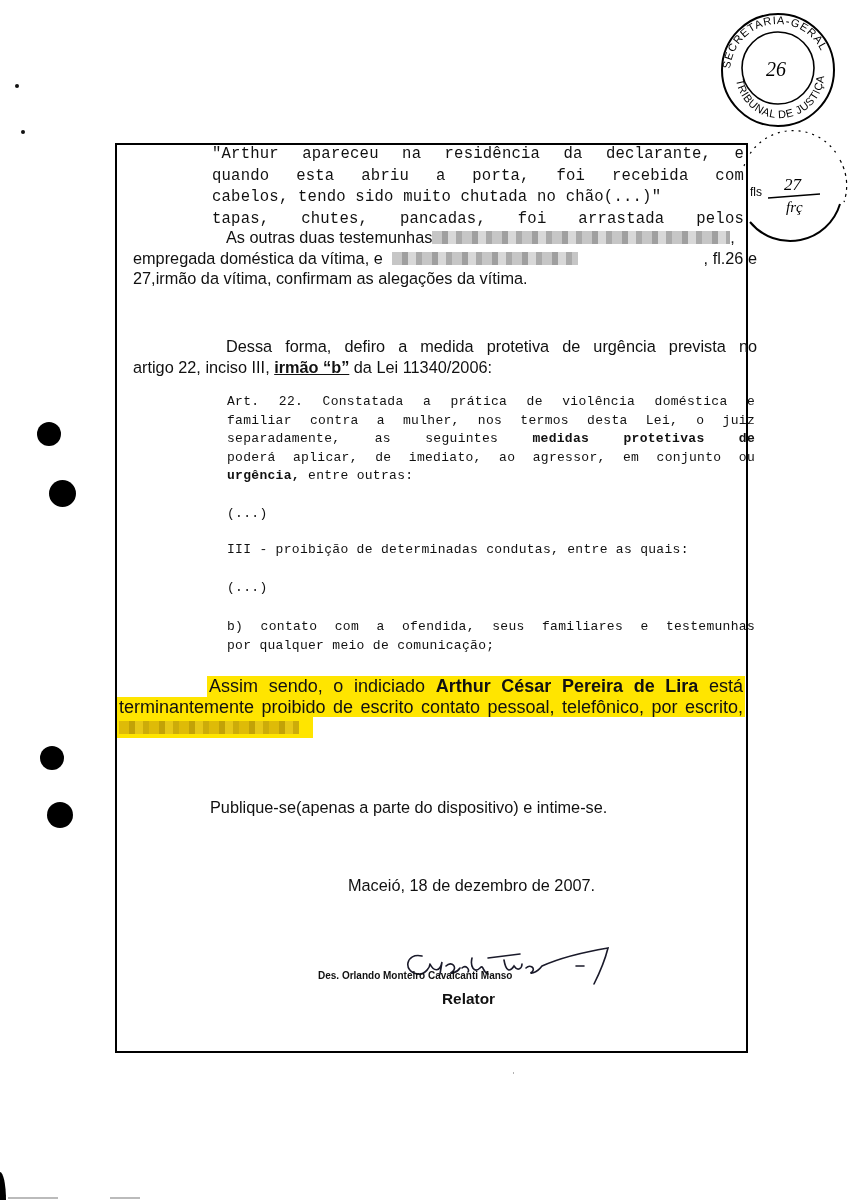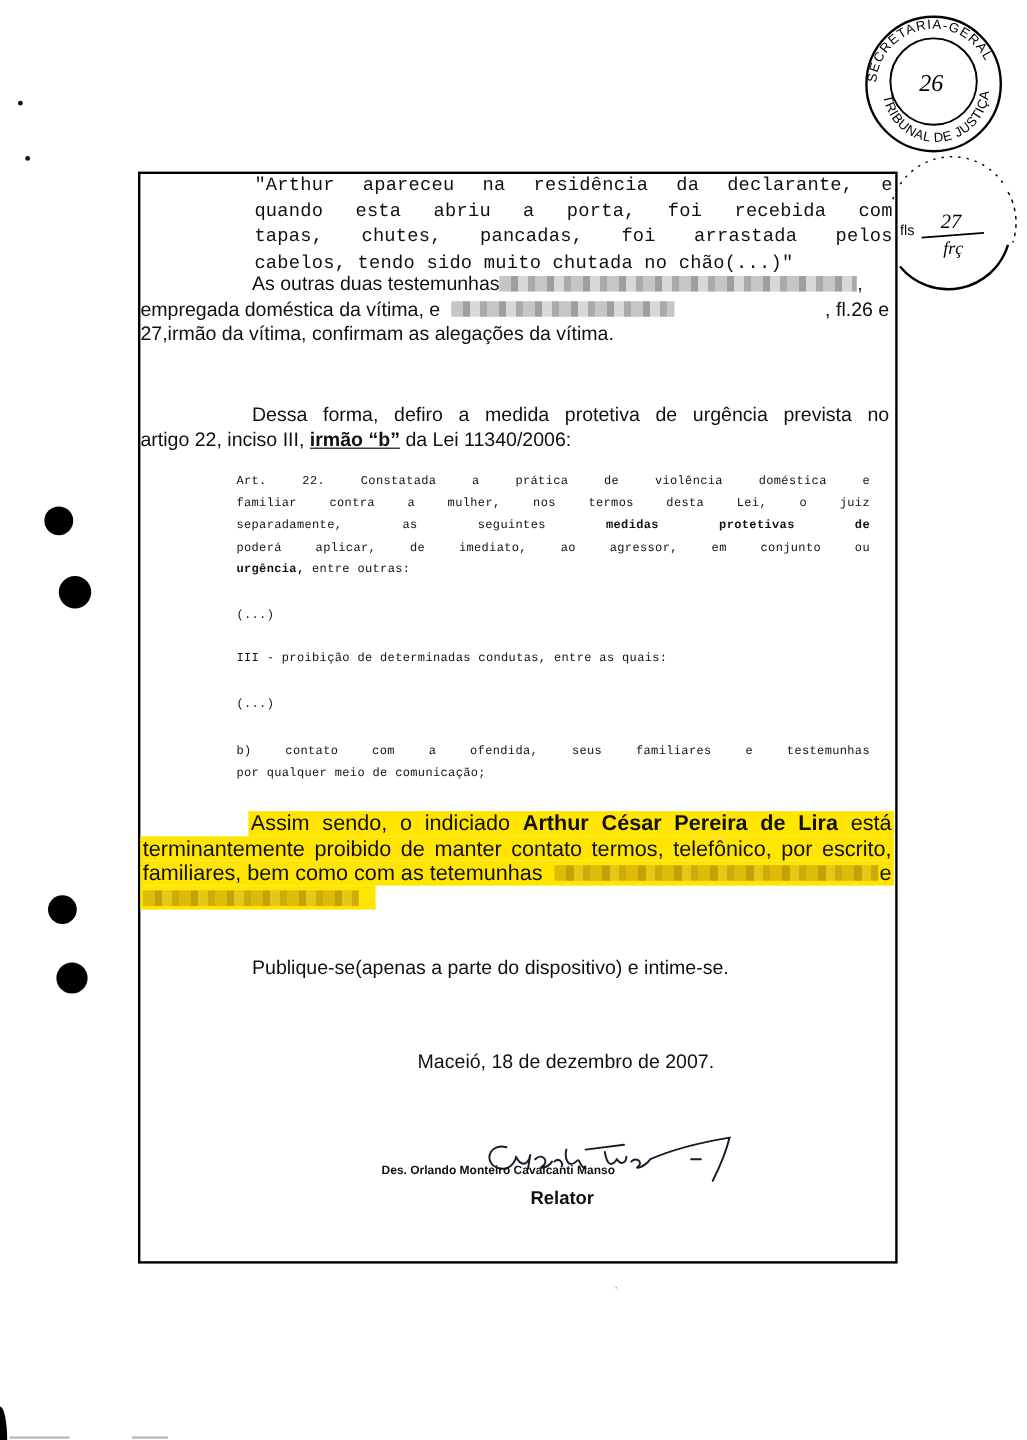--- a/index.html
+++ b/index.html
@@ -31,41 +31,41 @@
   .quote {
     position: absolute; left: 212px; top: 144px; width: 532px;
     font-size: 15.6px; line-height: 21.7px; text-align: justify;
     letter-spacing: 0.2px;
   }
   .quote .line { display: block; text-align: justify; text-align-last: justify; white-space: nowrap; }
   .quote .line.last { text-align-last: left; }
 
   .para {
     position: absolute; left: 117px; width: 624px;
-    font-size: 16.3px; line-height: 20.5px;
+    font-size: 16.3px; line-height: 20.5px; padding-left: 16px;
   }
   .para .line { display: block; white-space: nowrap; text-align: justify; text-align-last: justify; }
   .para .line.last { text-align-last: left; }
   .para .indent { display: inline-block; width: 93px; }
 
   .redact {
     display: inline-block; height: 13px; vertical-align: -1px;
     background: repeating-linear-gradient(90deg, #bdbdbd 0 10px, #8f8f8f 10px 16px, #d2d2d2 16px 24px, #9c9c9c 24px 30px);
     filter: blur(0.6px); opacity: 0.85;
   }
   .redact.on-yellow {
     background: repeating-linear-gradient(90deg, #d9b40a 0 10px, #b89709 10px 16px, #e3c21a 16px 24px, #c4a30c 24px 30px);
   }
 
   .under-bold { font-weight: bold; text-decoration: underline; }
 
   
   .law {
-    position: absolute; left: 197px; width: 528px;
-    font-size: 10px; line-height: 18.6px; letter-spacing: 0.3px;
+    position: absolute; left: 227px; width: 528px;
+    font-size: 13px; line-height: 18.6px; letter-spacing: 0.3px;
   }
   .law .line { display: block; white-space: nowrap; text-align: justify; text-align-last: justify; }
   .law .line.last { text-align-last: left; }
   .law b { font-weight: bold; }
 
   
   .hl {
     position: absolute; left: 117px; width: 628px;
     font-size: 18px; line-height: 20.6px;
   }
@@ -122,22 +122,22 @@
   <line x1="40" y1="72" x2="92" y2="68" stroke="#000" stroke-width="1.5"></line>
   <text x="56" y="64" font-family="Liberation Serif, serif" font-style="italic" font-size="17">27</text>
   <text x="58" y="86" font-family="Liberation Serif, serif" font-style="italic" font-size="15">frç</text>
 </svg>
 
 <div class="doc-box"></div>
 
 <div class="quote mono">
   <span class="line">"Arthur apareceu na residência da declarante, e</span>
   <span class="line">quando esta abriu a porta, foi recebida com</span>
+  <span class="line last">cabelos, tendo sido muito chutada no chão(...)"</span>
   <span class="line">tapas, chutes, pancadas, foi arrastada pelos</span>
-  <span class="line last">cabelos, tendo sido muito chutada no chão(...)"</span>
 </div>
 
 <div class="para sans" style="top:227px;">
   <span class="line" style="text-align-last:left;">
     <span class="indent"></span><span>As outras duas testemunhas</span><span class="redact" style="width:298px;"></span><span>,</span>
   </span>
   <span class="line" style="text-align-last:left;">
     <span>empregada doméstica da vítima, e</span>&nbsp;&nbsp;<span class="redact" style="width:186px;"></span><span style="float:right;">, fl.26 e</span>
   </span>
   <span class="line last">27,irmão da vítima, confirmam as alegações da vítima.</span>
@@ -172,24 +172,21 @@
   <span class="line">b) contato com a ofendida, seus familiares e testemunhas</span>
   <span class="line last">por qualquer meio de comunicação;</span>
 </div>
 
 <div class="hl sans" style="top:676px;">
   <span class="line first" style="width:538px;">
     <span>Assim sendo, o indiciado</span>
     <b>Arthur César Pereira de Lira</b>
     <span>está</span>
   </span>
-  <span class="line">terminantemente proibido de manter contato termos, telefônico, por escrito,</span>
-  <span class="line" style="text-align-last:left;">
-    <span>familiares, bem como com as tetemunhas</span>&nbsp;&nbsp;<span class="redact on-yellow" style="width:270px;"></span><span style="float:right;">e</span>
-  </span>
+  <span class="line">terminantemente proibido de escrito contato pessoal, telefônico, por escrito,</span>
   <span class="line last"><span class="redact on-yellow" style="width:180px;"></span></span>
 </div>
 
 <div class="plain-line sans" style="left:210px;top:797px;">Publique-se(apenas a parte do dispositivo) e intime-se.</div>
 
 <div class="plain-line sans" style="left:348px;top:875px;">Maceió, 18 de dezembro de 2007.</div>
 
 <svg class="signature" viewBox="0 0 220 50">
   <path d="M 22 18 C 6 14, 2 34, 18 36 C 26 37, 30 28, 30 26 M 30 26 C 34 34, 40 34, 42 24 L 40 36 M 46 28 C 52 22, 58 30, 52 34 C 48 36, 56 36, 60 30 M 62 30 C 66 26, 70 32, 68 34 M 72 20 C 70 28, 74 36, 80 30 C 84 26, 82 34, 88 36 M 88 20 L 120 16 M 104 22 C 106 34, 110 34, 114 28 C 118 34, 122 30, 122 26 M 126 30 C 130 26, 136 30, 132 34 C 128 36, 136 36, 142 28 C 160 20, 184 14, 208 10 C 205 22, 200 34, 194 46 M 176 28 L 184 28" fill="none" stroke="#1a1a2a" stroke-width="1.6" stroke-linecap="round"></path>
 </svg>

